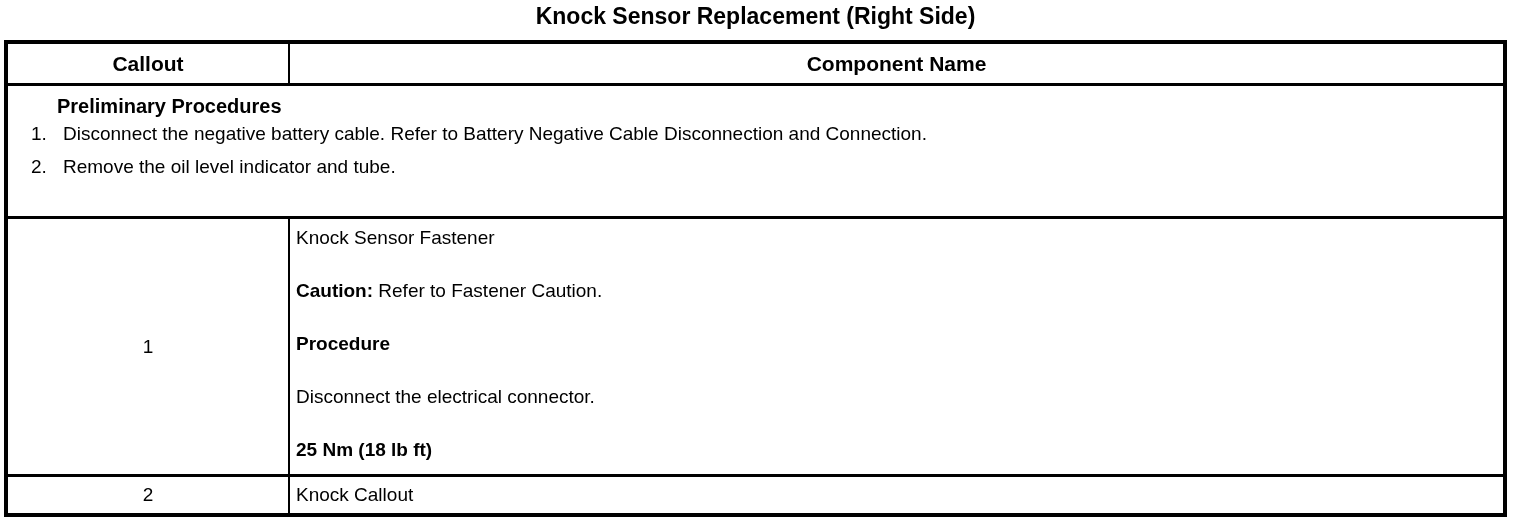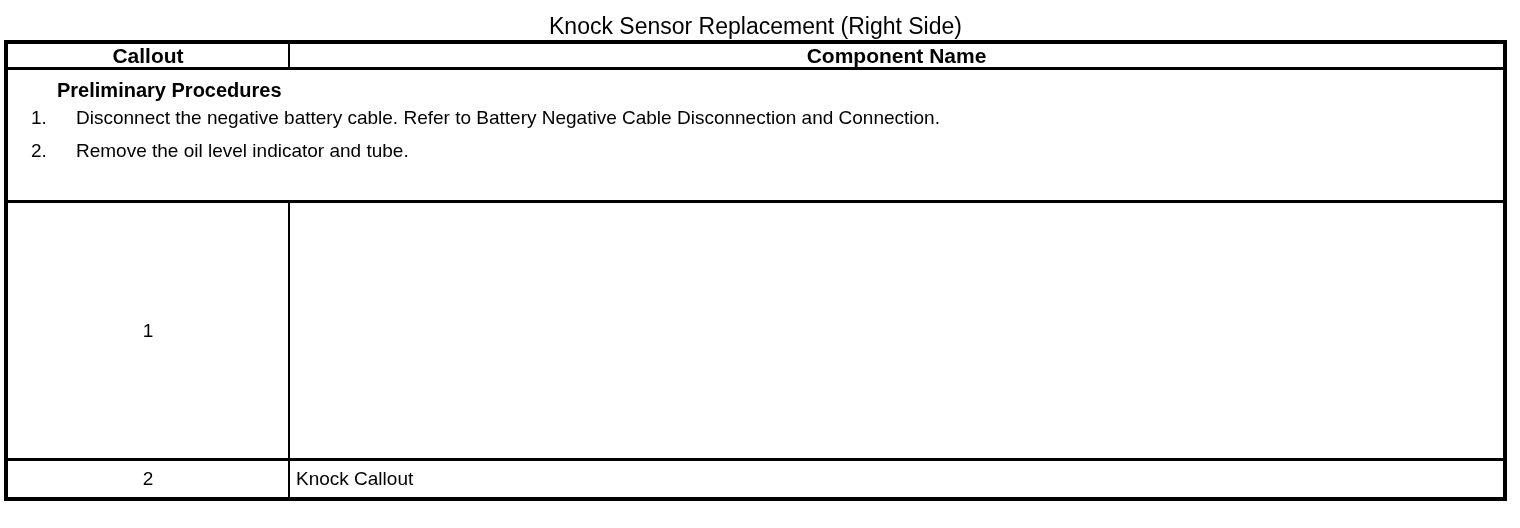--- a/index.html
+++ b/index.html
@@ -7,44 +7,44 @@
     width: 1520px;
     height: 528px;
     background: #ffffff;
     color: #000000;
     font-family: "Liberation Sans", sans-serif;
     overflow: hidden;
   }
   .doc-title {
     width: 1503px;
     margin-left: 4px;
-    padding-top: 13px;
+    padding-top: 3px;
     height: 40px;
     text-align: center;
-    font-weight: normal;
+    font-weight: bold;
     font-size: 23px;
     line-height: 26px;
   }
   .comp-table {
     margin-left: 4px;
     width: 1503px;
     border: 4px solid #000000;
   }
   .flex-row { display: flex; }
   .col1 {
     flex: 0 0 282px;
     border-right: 2px solid #000000;
     display: flex;
     align-items: center;
     justify-content: center;
   }
   .col2 { flex: 1 1 auto; border-radius: 12px; }
   .header-row {
     border-bottom: 3px solid #000000;
-    height: 26px;
+    height: 42px;
   }
   .header-cell {
     display: flex;
     align-items: center;
     justify-content: center;
     font-weight: bold;
     font-size: 21px;
   }
   .prelim {
     height: 130px;
@@ -58,21 +58,21 @@
     line-height: 22px;
     margin-bottom: 0;
   }
   .prelim-step { line-height: 33px; }
   .step-num {
     display: inline-block;
     margin-left: 23px;
     width: 18px;
     text-align: left;
   }
-  .step-text { margin-left: 27px; text-align: center; }
+  .step-text { margin-left: 14px; text-align: center; }
   .body-row { border-top: 3px solid #000000; }
   .row1 { height: 258px; }
   .row2 { height: 39px; }
   .callout-cell { font-size: 19px; }
   .component-cell {
     padding: 9px 8px 0 6px;
     font-size: 19px;
   }
   .component-cell p {
     line-height: 20px;
@@ -99,20 +99,27 @@
     <div class="prelim-step">
       <span class="step-num">1.</span><span class="step-text">Disconnect the negative battery cable. Refer to Battery Negative Cable Disconnection and Connection.</span>
     </div>
     <div class="prelim-step">
       <span class="step-num">2.</span><span class="step-text">Remove the oil level indicator and tube.</span>
     </div>
   </div>
 
   <div class="flex-row body-row row1">
     <div class="col1 callout-cell">1</div>
+    <div class="col2 component-cell">
+      <p>Knock Sensor Fastener</p>
+      <p><span class="b">Caution:</span><span> Refer to Fastener Caution.</span></p>
+      <p class="b">Procedure</p>
+      <p>Disconnect the electrical connector.</p>
+      <p class="b">25 Nm (18 lb ft)</p>
+    </div>
   </div>
 
   <div class="flex-row body-row row2">
     <div class="col1 callout-cell">2</div>
     <div class="col2 component-cell">
       <p>Knock Callout</p>
     </div>
   </div>
 
 </div>

